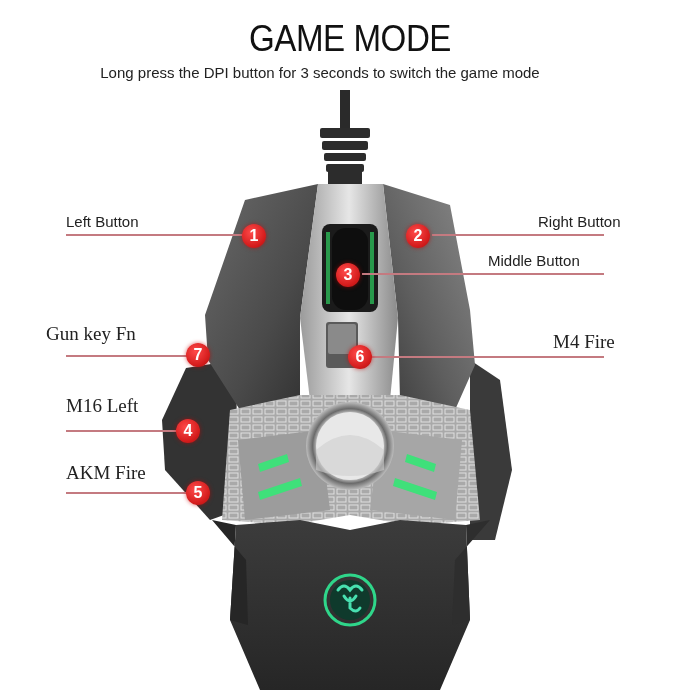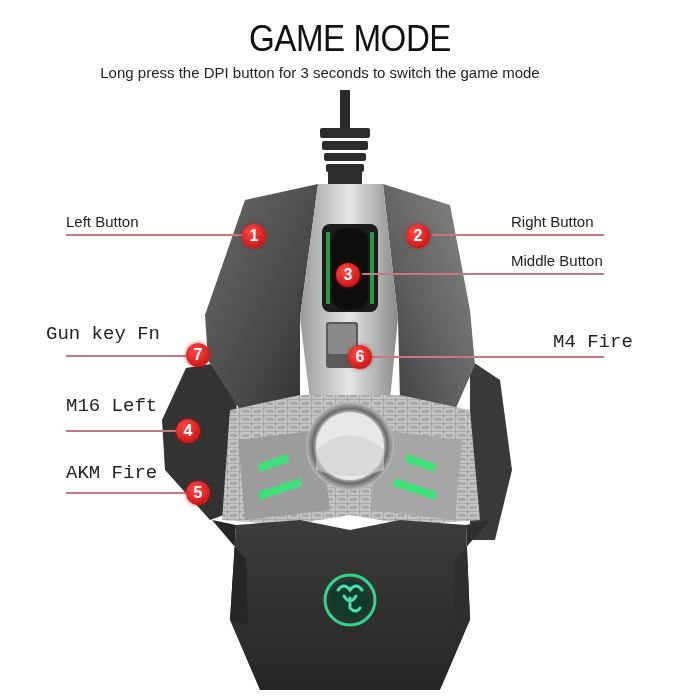--- a/index.html
+++ b/index.html
@@ -1,20 +1,20 @@
 <!DOCTYPE html>
 <html><head>
 <meta charset="utf-8">
 <style>
   html,body{margin:0;padding:0;background:#fff;}
   body{width:700px;height:700px;position:relative;overflow:hidden;font-family:"Liberation Sans",sans-serif;}
   .title{position:absolute;left:0;width:700px;top:18px;text-align:center;font-size:36px;color:#111;letter-spacing:-0.5px;transform:scaleX(0.92);}
   .subtitle{position:absolute;left:0;width:640px;top:64px;text-align:center;font-size:15px;color:#222;}
   .label{position:absolute;font-size:15px;color:#222;white-space:nowrap;text-align:center;}
-  .label.big{font-family:Liberation Mono, monospace;font-size:19px;color:#222;}
+  .label.big{font-family:Liberation Serif, serif;font-size:19px;color:#222;}
   .line{position:absolute;height:2px;background:#c47a80;}
   .badge{position:absolute;width:24px;height:24px;border-radius:50%;background:radial-gradient(circle at 40% 35%,#ff4a4a,#d41c1c 65%,#a80f0f);color:#fff;font-weight:bold;font-size:16px;text-align:center;line-height:24px;box-shadow:0 0 4px rgba(200,0,0,0.6);z-index:5;}
   svg.mouse{position:absolute;left:0;top:0;}
 </style>
 </head>
 <body>
 
 <div class="title">GAME MODE</div>
 <div class="subtitle">Long press the DPI button for 3 seconds to switch the game mode</div>
 
@@ -107,22 +107,22 @@
 
 <div class="line" style="left:66px;top:234px;width:186px;"></div>
 <div class="line" style="left:432px;top:234px;width:172px;"></div>
 <div class="line" style="left:362px;top:273px;width:242px;"></div>
 <div class="line" style="left:66px;top:355px;width:130px;"></div>
 <div class="line" style="left:370px;top:356px;width:234px;"></div>
 <div class="line" style="left:66px;top:430px;width:120px;"></div>
 <div class="line" style="left:66px;top:492px;width:124px;"></div>
 
 <div class="label" style="left:66px;top:213px;">Left Button</div>
-<div class="label" style="left:511px;top:213px;">Right Button</div>
-<div class="label" style="left:511px;top:252px;">Middle Button</div>
+<div class="label" style="left:538px;top:213px;">Right Button</div>
+<div class="label" style="left:488px;top:252px;">Middle Button</div>
 <div class="label big" style="left:46px;top:323px;">Gun key Fn</div>
 <div class="label big" style="left:520px;top:331px;margin-left:33px;">M4 Fire</div>
 <div class="label big" style="left:66px;top:395px;">M16 Left</div>
 <div class="label big" style="left:66px;top:462px;">AKM Fire</div>
 
 <div class="badge" style="left:242px;top:224px;">1</div>
 <div class="badge" style="left:406px;top:224px;">2</div>
 <div class="badge" style="left:336px;top:263px;">3</div>
 <div class="badge" style="left:186px;top:343px;">7</div>
 <div class="badge" style="left:348px;top:345px;">6</div>

